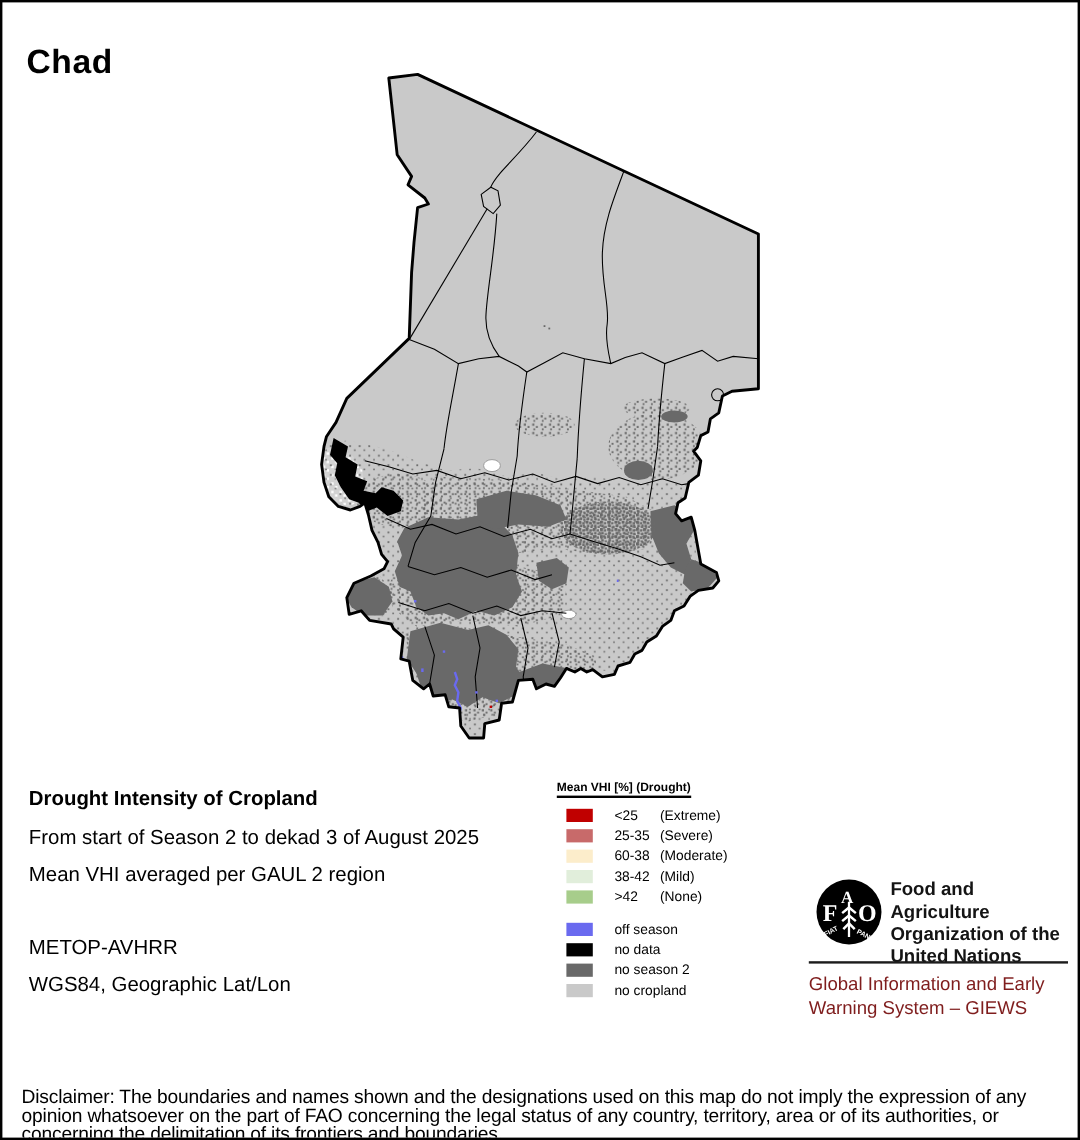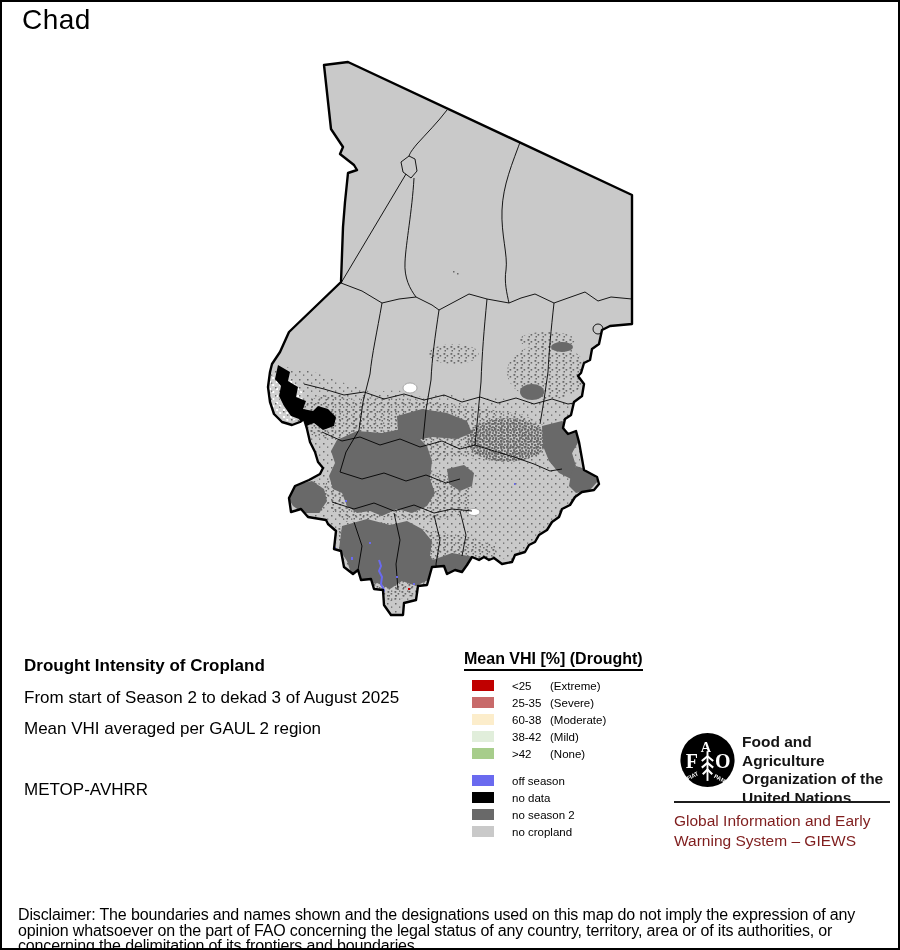--- a/index.html
+++ b/index.html
@@ -1,33 +1,33 @@
 <!DOCTYPE html>
 <html><head>
 <meta charset="utf-8">
 <style>
   html,body{margin:0;padding:0;background:#fff;}
   .canvas{
     position:relative;width:900px;height:950px;box-sizing:border-box;
     border:2px solid #000;background:#fff;overflow:hidden;
     font-family:"Liberation Sans",sans-serif;color:#000;
   }
-  .page-title{position:absolute;left:20px;top:2px;font-size:28px;font-weight:normal;letter-spacing:.5px;}
+  .page-title{position:absolute;left:20px;top:34px;font-size:28px;font-weight:bold;letter-spacing:.5px;}
   .map-svg{position:absolute;left:0;top:0;width:900px;height:950px;}
   
   .info{position:absolute;left:22px;top:653px;width:440px;font-size:17px;line-height:21px;}
   .info .hd{font-weight:bold;margin-bottom:11px;}
   .info .l1{margin-bottom:10px;}
   .info .l2{margin-bottom:40px;}
   .info .l3{margin-bottom:10px;}
   
   .legend{position:absolute;left:470px;top:648px;font-size:11.5px;}
   .legend .ltitle{
     display:inline-block;margin-left:-8px;margin-bottom:9px;
-    font-size:16px;font-weight:bold;border-bottom:2px solid #000;padding-bottom:1px;
+    font-size:10px;font-weight:bold;border-bottom:2px solid #000;padding-bottom:1px;
   }
   .lrow{display:flex;align-items:center;height:11px;margin-bottom:6px;}
   .sw{width:22px;height:11px;margin-right:18px;flex:0 0 auto;}
   .lrange{display:inline-block;width:38px;}
   .status-block{margin-top:16px;}
   
   .fao-logo{position:absolute;left:677px;top:729px;width:57px;height:58px;}
   .fao-org{position:absolute;left:740px;top:731px;font-size:15.5px;font-weight:bold;line-height:18.5px;color:#141414;}
   .fao-sep{position:absolute;left:672px;top:799px;width:216px;border-top:2.5px solid #1c1c1c;}
   .fao-giews{position:absolute;left:672px;top:809px;font-size:15.5px;line-height:19.5px;color:#7f1d1d;}
@@ -159,20 +159,21 @@
     </g>
 
     <path d="M322,63 L346,60 L630,193 L630,322 L608,324 L600,328 L597,342 L590,347 L588,358 L582,361 L579,371 L576,374 L582,382 L580,394 L572,400 L569,413 L563,417 L561,426 L566,432 L574,429 L577,440 L582,468 L595,475 L597,482 L592,488 L580,490 L573,495 L568,503 L560,507 L557,515 L550,520 L545,528 L537,533 L533,540 L527,543 L523,550 L513,553 L510,560 L500,562 L492,556 L487,558 L482,555 L477,558 L470,555 L465,563 L460,570 L453,568 L445,572 L442,564 L430,565 L425,583 L416,584 L414,598 L402,601 L401,613 L389,613 L382,603 L381,588 L372,587 L369,577 L359,578 L356,568 L351,572 L342,565 L339,549 L332,547 L334,529 L326,522 L324,518 L306,515 L299,507 L289,510 L287,496 L293,484 L307,478 L318,472 L321,466 L316,460 L313,450 L308,440 L305,427 L302,417 L298,420 L290,423 L280,420 L272,412 L268,400 L266,385 L268,370 L270,362 L278,350 L287,330 L339,280 L341,225 L343,200 L346,171 L355,168 L352,163 L338,152 L341,145 L329,127 Z" fill="none" style="stroke:var(--border)" stroke-width="2.4" stroke-linejoin="round"></path>
   </svg>
 
   <div class="info">
     <div class="hd">Drought Intensity of Cropland</div>
     <div class="l1">From start of Season 2 to dekad 3 of August 2025</div>
     <div class="l2">Mean VHI averaged per GAUL 2 region</div>
     <div class="l3">METOP-AVHRR</div>
+    <div class="l4">WGS84, Geographic Lat/Lon</div>
   </div>
 
   <div class="legend">
     <span class="ltitle">Mean VHI [%] (Drought)</span>
 
     <div class="lrow">
       <span class="sw" style="background: rgb(192, 0, 0);"></span>
       <span class="lrange">&lt;25</span>
       <span class="llabel">(Extreme)</span>
     </div>

